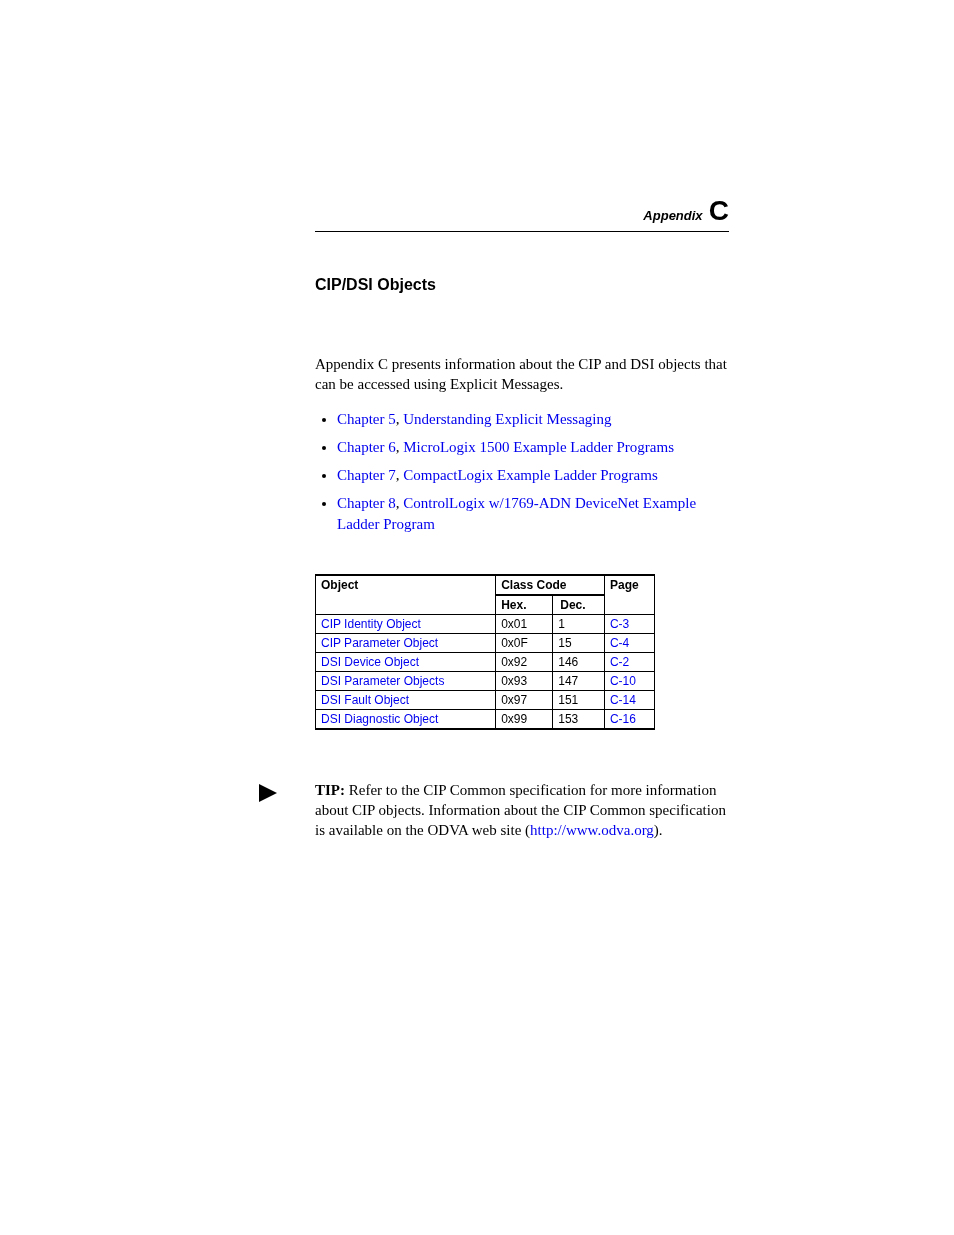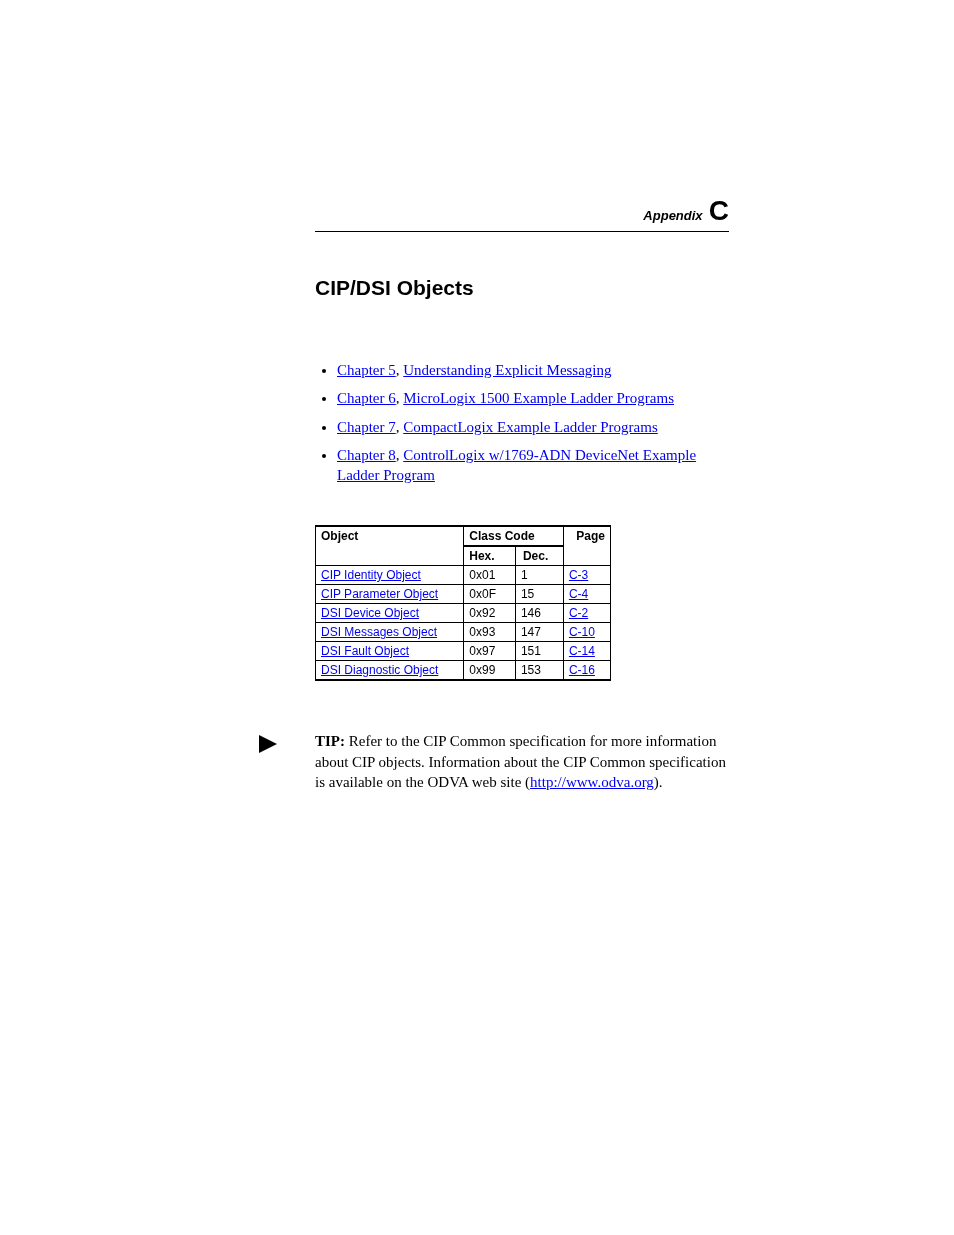--- a/index.html
+++ b/index.html
@@ -32,43 +32,42 @@
     font-size: 13px;
   }
   .appendix-letter {
     font-weight: bold;
     font-size: 28px;
     margin-left: 2px;
   }
   h1.title {
     font-family: Arial, Helvetica, sans-serif;
     font-weight: bold;
-    font-size: 21px;
+    font-size: 16px;
     margin: 0 0 60px 0;
   }
   p {
     margin: 0 0 14px 0;
     line-height: 1.35;
   }
   ul.bullets {
     margin: 0 0 40px 0;
     padding-left: 22px;
   }
   ul.bullets li {
     margin-bottom: 8px;
     line-height: 1.35;
   }
   a.link {
     color: #0000ee;
-    text-decoration: underline;
     text-align: right;
   }
   table.obj {
     border-collapse: collapse;
-    width: 296px;
+    width: 340px;
     font-family: Arial, Helvetica, sans-serif;
     font-size: 12px;
     margin-bottom: 50px;
   }
   table.obj th, table.obj td {
     border-left: 1px solid #000;
     border-bottom: 1px solid #000;
     text-align: left;
     padding: 2px 5px 2px 5px;
     vertical-align: top;
@@ -79,21 +78,21 @@
   }
   table.obj .lastcol {
     border-right: 1px solid #000;
   }
   table.obj tbody tr:last-child td {
     border-bottom: 2px solid #000;
   }
   table.obj th.object-h { width: 180px; }
   table.obj th.hex-h { width: 48px; }
   table.obj th.dec-h { width: 40px; padding-left: 7px; }
-  table.obj th.page-h { width: 40px; text-align: right; }
+  table.obj th.page-h { width: 40px; }
 
   .tip-block {
     position: relative;
   }
   .tip-icon {
     position: absolute;
     left: -58px;
     top: 2px;
   }
   .tip-text {
@@ -108,20 +107,21 @@
 
 <div class="page">
 
   <div class="appendix-line">
     <span class="appendix-label">Appendix</span>
     <span class="appendix-letter">C</span>
   </div>
 
   <h1 class="title">CIP/DSI Objects</h1>
 
+  <p>Appendix C presents information about the CIP and DSI objects that can be accessed using Explicit Messages.</p>
 
   <ul class="bullets">
     <li>
       <a class="link">Chapter 5</a><span>, </span><a class="link">Understanding Explicit Messaging</a>
     </li>
     <li>
       <a class="link">Chapter 6</a><span>, </span><a class="link">MicroLogix 1500 Example Ladder Programs</a>
     </li>
     <li>
       <a class="link">Chapter 7</a><span>, </span><a class="link">CompactLogix Example Ladder Programs</a>
@@ -156,21 +156,21 @@
         <td>15</td>
         <td class="lastcol"><a class="link">C-4</a></td>
       </tr>
       <tr>
         <td><a class="link">DSI Device Object</a></td>
         <td>0x92</td>
         <td>146</td>
         <td class="lastcol"><a class="link">C-2</a></td>
       </tr>
       <tr>
-        <td><a class="link">DSI Messages Object</a></td>
+        <td><a class="link">DSI Parameter Objects</a></td>
         <td>0x93</td>
         <td>147</td>
         <td class="lastcol"><a class="link">C-10</a></td>
       </tr>
       <tr>
         <td><a class="link">DSI Fault Object</a></td>
         <td>0x97</td>
         <td>151</td>
         <td class="lastcol"><a class="link">C-14</a></td>
       </tr>

